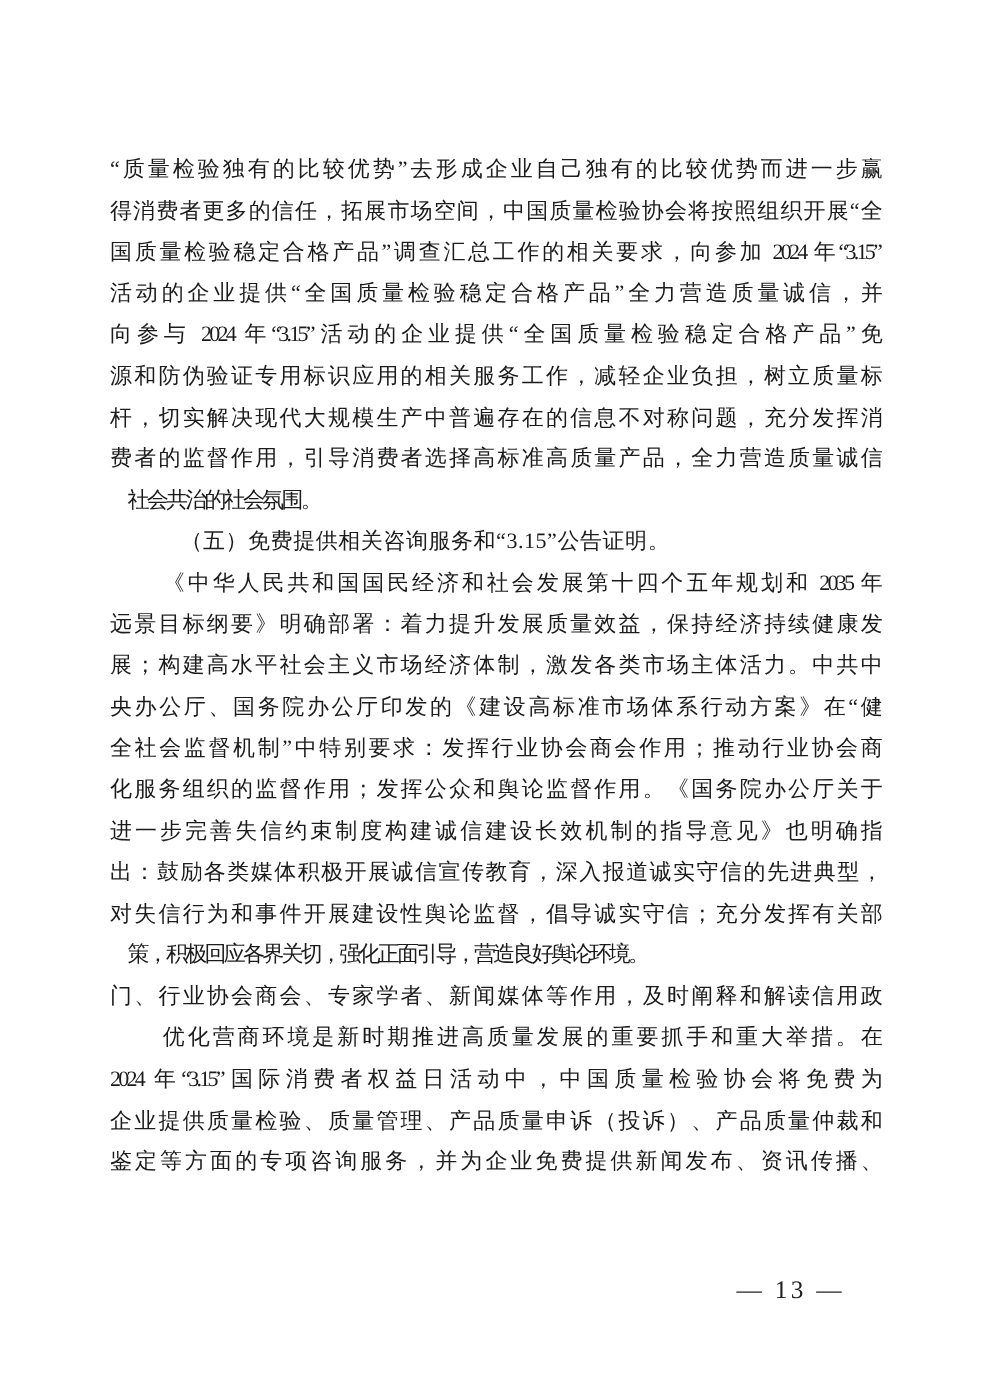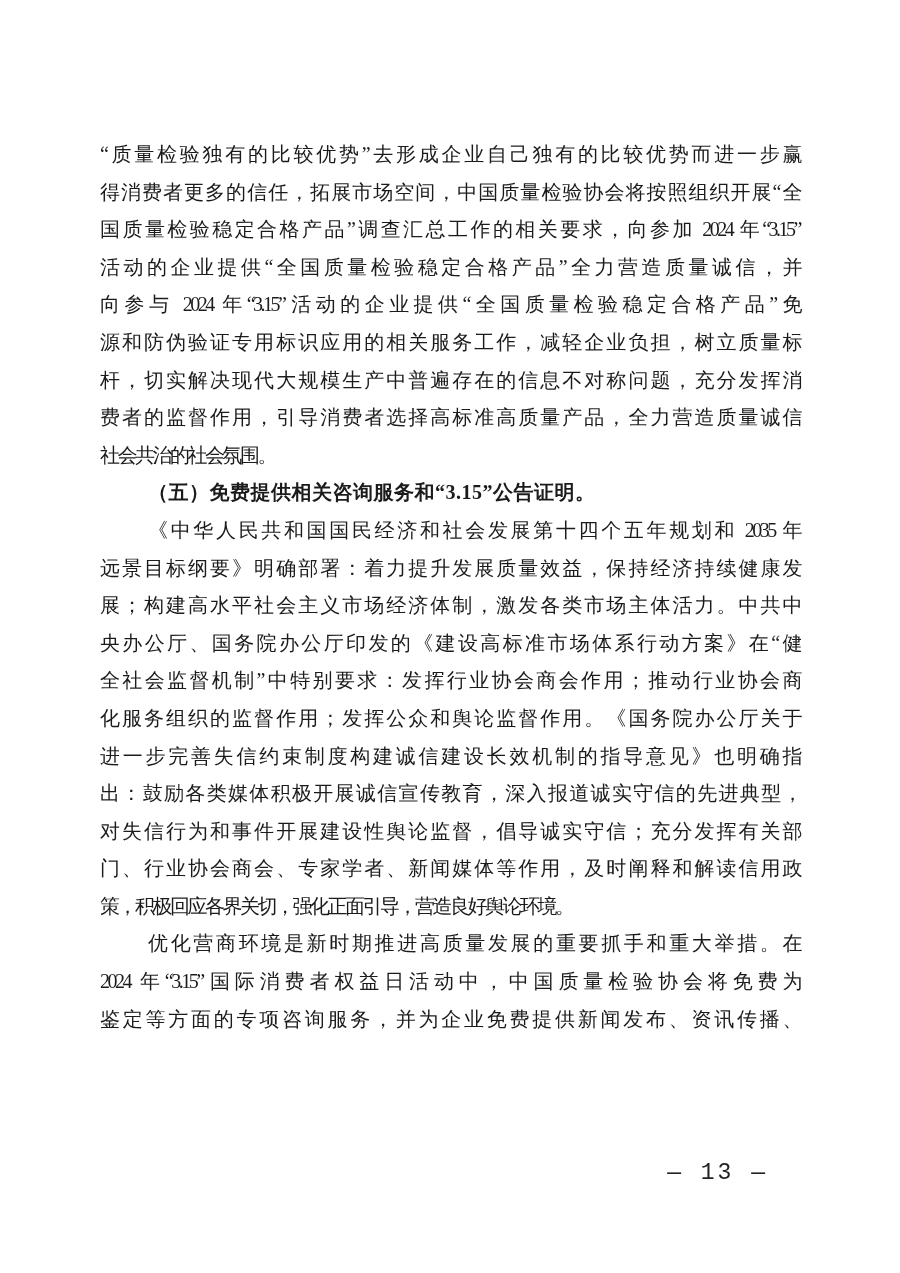--- a/index.html
+++ b/index.html
@@ -29,39 +29,40 @@
     font-size: 20px;
     letter-spacing: -2.5px;
     text-align: justify;
     text-align-last: justify;
     white-space: normal;
   }
   
   .pend {
     text-align: right;
     text-align-last: left;
+    margin-left: 16px;
   }
   
   .ind {
     text-indent: 48px;
   }
   .heading {
-    font-weight: bold;
+    font-weight: normal;
     letter-spacing: 0.5px;
   }
   .footer {
     position: absolute;
     top: 1158px;
     right: 132px;
     height: 30px;
     line-height: 30px;
     font-size: 23px;
     letter-spacing: 3px;
     color: #222222;
-    font-family: Liberation Mono, monospace;
+    font-family: Liberation Serif, serif;
   }
 </style>
 </head>
 <body>
 
 <div class="page">
   <div class="content">
     <div class="line">“质量检验独有的比较优势”去形成企业自己独有的比较优势而进一步赢</div>
     <div class="line">得消费者更多的信任，拓展市场空间，中国质量检验协会将按照组织开展“全</div>
     <div class="line">国质量检验稳定合格产品”调查汇总工作的相关要求，向参加 2024 年“3.15”</div>
@@ -74,21 +75,22 @@
     <div class="line pend ind heading">（五）免费提供相关咨询服务和“3.15”公告证明。</div>
     <div class="line ind">《中华人民共和国国民经济和社会发展第十四个五年规划和 2035 年</div>
     <div class="line">远景目标纲要》明确部署：着力提升发展质量效益，保持经济持续健康发</div>
     <div class="line">展；构建高水平社会主义市场经济体制，激发各类市场主体活力。中共中</div>
     <div class="line">央办公厅、国务院办公厅印发的《建设高标准市场体系行动方案》在“健</div>
     <div class="line">全社会监督机制”中特别要求：发挥行业协会商会作用；推动行业协会商</div>
     <div class="line">化服务组织的监督作用；发挥公众和舆论监督作用。《国务院办公厅关于</div>
     <div class="line">进一步完善失信约束制度构建诚信建设长效机制的指导意见》也明确指</div>
     <div class="line">出：鼓励各类媒体积极开展诚信宣传教育，深入报道诚实守信的先进典型，</div>
     <div class="line">对失信行为和事件开展建设性舆论监督，倡导诚实守信；充分发挥有关部</div>
+    <div class="line pend">策，积极回应各界关切，强化正面引导，营造良好舆论环境。</div>
     <div class="line">门、行业协会商会、专家学者、新闻媒体等作用，及时阐释和解读信用政</div>
-    <div class="line pend">策，积极回应各界关切，强化正面引导，营造良好舆论环境。</div>
     <div class="line ind">优化营商环境是新时期推进高质量发展的重要抓手和重大举措。在</div>
     <div class="line">2024 年“3.15”国际消费者权益日活动中，中国质量检验协会将免费为</div>
+    <div class="line">企业提供质量检验、质量管理、产品质量申诉（投诉）、产品质量仲裁和</div>
     <div class="line">鉴定等方面的专项咨询服务，并为企业免费提供新闻发布、资讯传播、</div>
   </div>
 
   <div class="footer">— 13 —</div>
 </div>
 
 </body></html>

